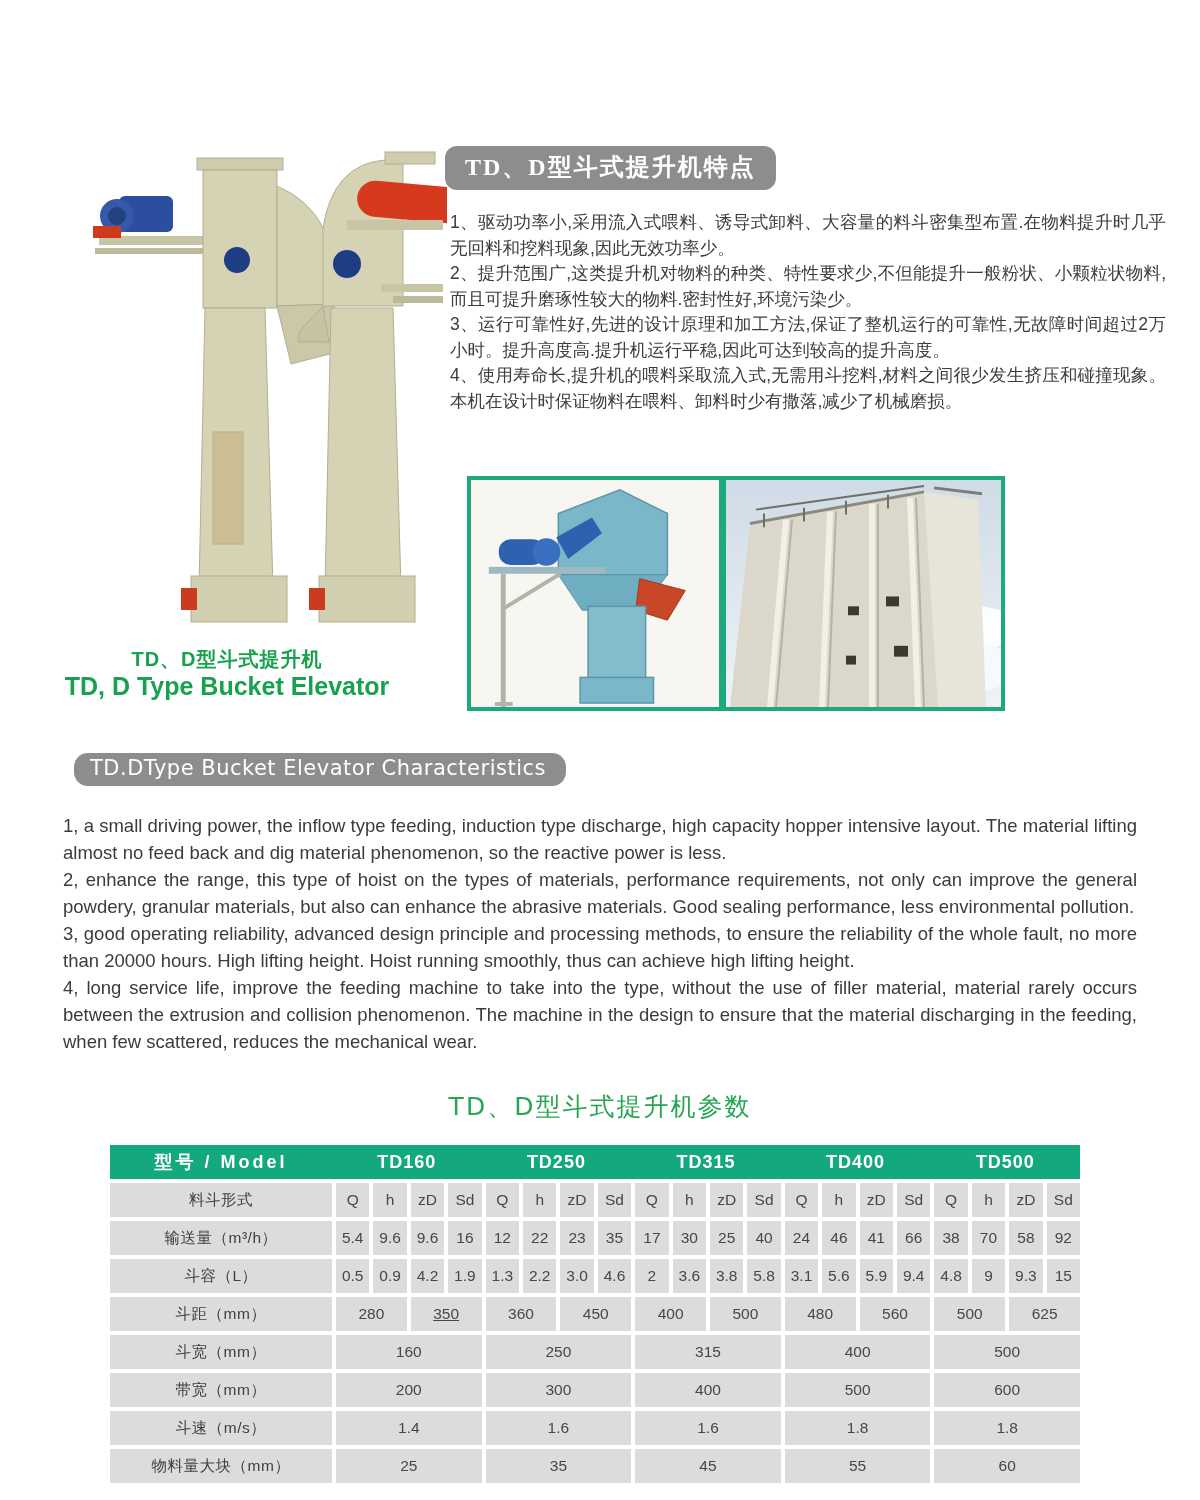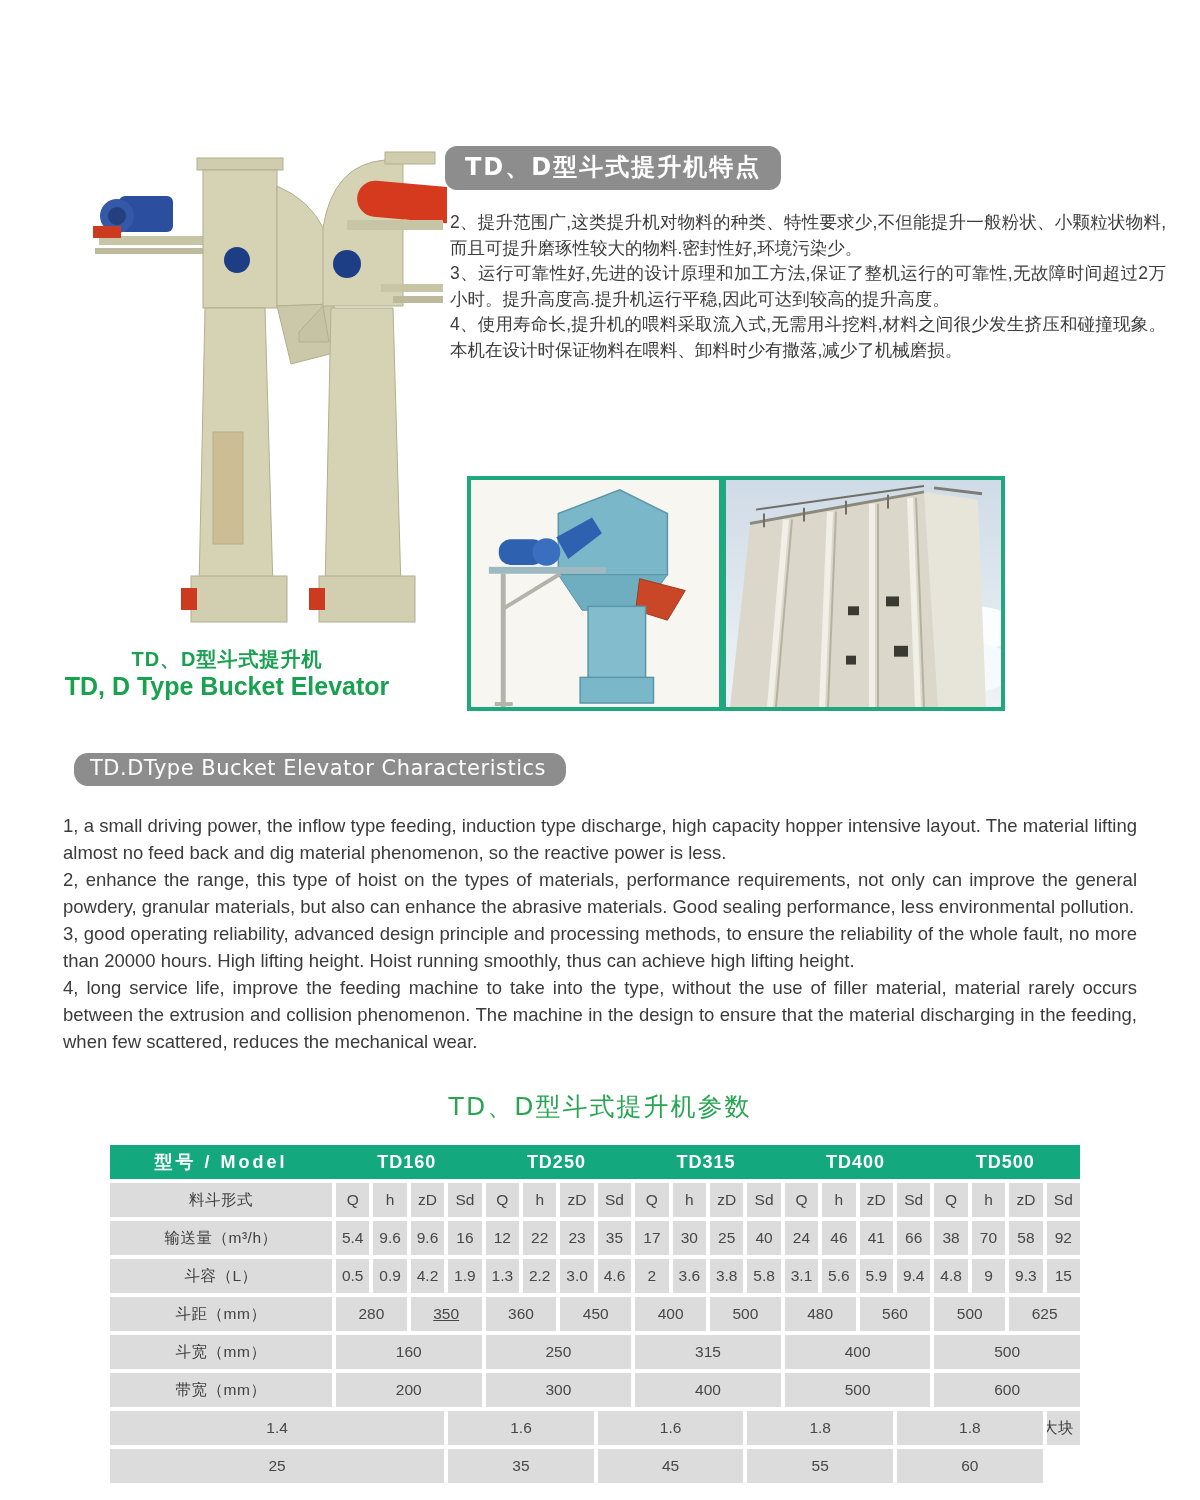--- a/index.html
+++ b/index.html
@@ -11,21 +11,21 @@
   }
 
   
   .badge {
     display:inline-block; background:#8d8d8d; color:#ffffff;
     border-radius:12px; font-weight:bold; letter-spacing:2px;
     font-family:"DejaVu Sans", sans-serif;
   }
   .features-badge {
     position:absolute; left:445px; top:146px;
-    font-size:24px; padding:5px 20px 7px 20px;
+    font-size:24px; padding:5px 20px 7px 20px;font-family:Liberation Serif, serif;
   }
   .features-text {
     position:absolute; left:450px; top:210px; width:716px;
     font-size:17.5px; line-height:25.5px; color:#3d3d3d;
     text-align:justify;
   }
   .features-text p { margin:0; }
 
   
   .product-figure { position:absolute; left:85px; top:136px; width:362px; height:500px; }
@@ -90,20 +90,21 @@
 </head>
 <body>
 
 <div class="page">
 
   <div class="badge features-badge">
     <span>TD、D型斗式提升机特点</span>
   </div>
 
   <div class="features-text">
+    <p>1、驱动功率小,采用流入式喂料、诱导式卸料、大容量的料斗密集型布置.在物料提升时几乎无回料和挖料现象,因此无效功率少。</p>
     <p>2、提升范围广,这类提升机对物料的种类、特性要求少,不但能提升一般粉状、小颗粒状物料,而且可提升磨琢性较大的物料.密封性好,环境污染少。</p>
     <p>3、运行可靠性好,先进的设计原理和加工方法,保证了整机运行的可靠性,无故障时间超过2万小时。提升高度高.提升机运行平稳,因此可达到较高的提升高度。</p>
     <p>4、使用寿命长,提升机的喂料采取流入式,无需用斗挖料,材料之间很少发生挤压和碰撞现象。本机在设计时保证物料在喂料、卸料时少有撒落,减少了机械磨损。</p>
   </div>
 
   <div class="product-figure">
     <svg viewBox="0 0 362 500">
 
       <g>
         <rect x="14" y="100" width="132" height="9" fill="#c8c5a6"></rect>
@@ -308,20 +309,21 @@
         <div class="t-cell" style="grid-column: span 4;">250</div>
         <div class="t-cell" style="grid-column: span 4;">315</div>
         <div class="t-cell" style="grid-column: span 4;">400</div>
         <div class="t-cell" style="grid-column: span 4;">500</div>
         <div class="t-cell t-label">带宽（mm）</div>
         <div class="t-cell" style="grid-column: span 4;">200</div>
         <div class="t-cell" style="grid-column: span 4;">300</div>
         <div class="t-cell" style="grid-column: span 4;">400</div>
         <div class="t-cell" style="grid-column: span 4;">500</div>
         <div class="t-cell" style="grid-column: span 4;">600</div>
+        <div class="t-cell t-label">斗速（m/s）</div>
         <div class="t-cell" style="grid-column: span 4;">1.4</div>
         <div class="t-cell" style="grid-column: span 4;">1.6</div>
         <div class="t-cell" style="grid-column: span 4;">1.6</div>
         <div class="t-cell" style="grid-column: span 4;">1.8</div>
         <div class="t-cell" style="grid-column: span 4;">1.8</div>
         <div class="t-cell t-label">物料量大块（mm）</div>
         <div class="t-cell" style="grid-column: span 4;">25</div>
         <div class="t-cell" style="grid-column: span 4;">35</div>
         <div class="t-cell" style="grid-column: span 4;">45</div>
         <div class="t-cell" style="grid-column: span 4;">55</div>

